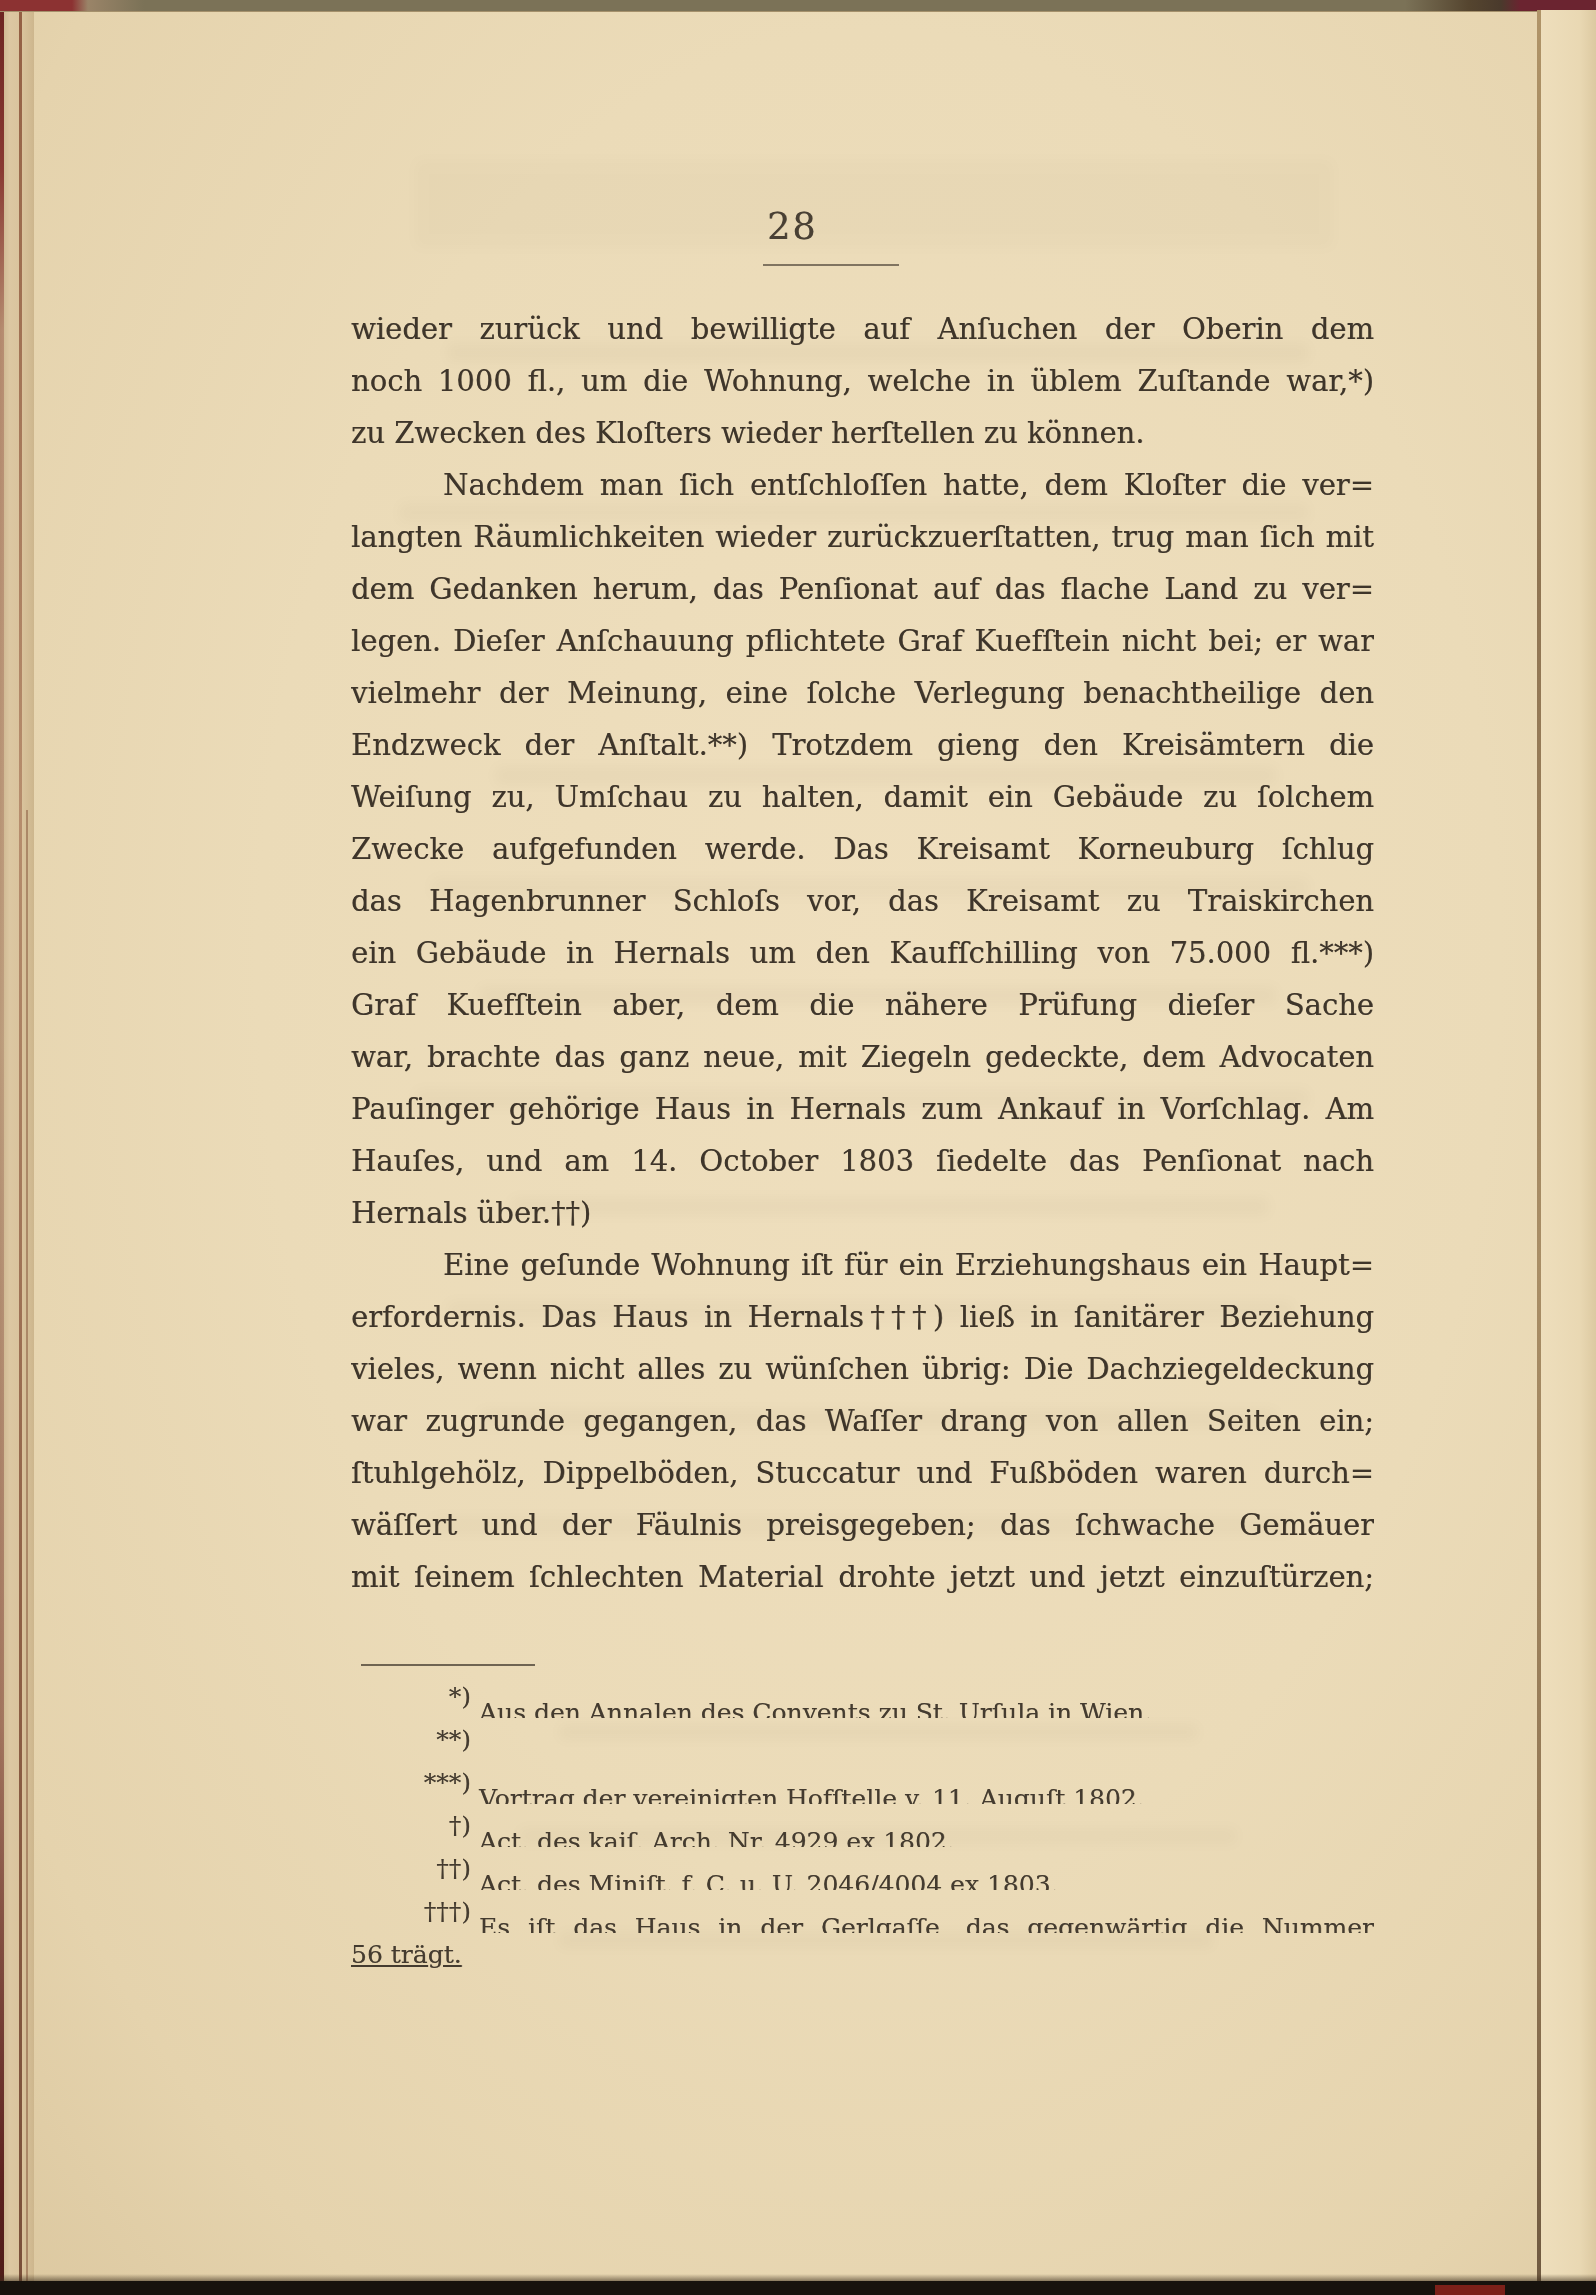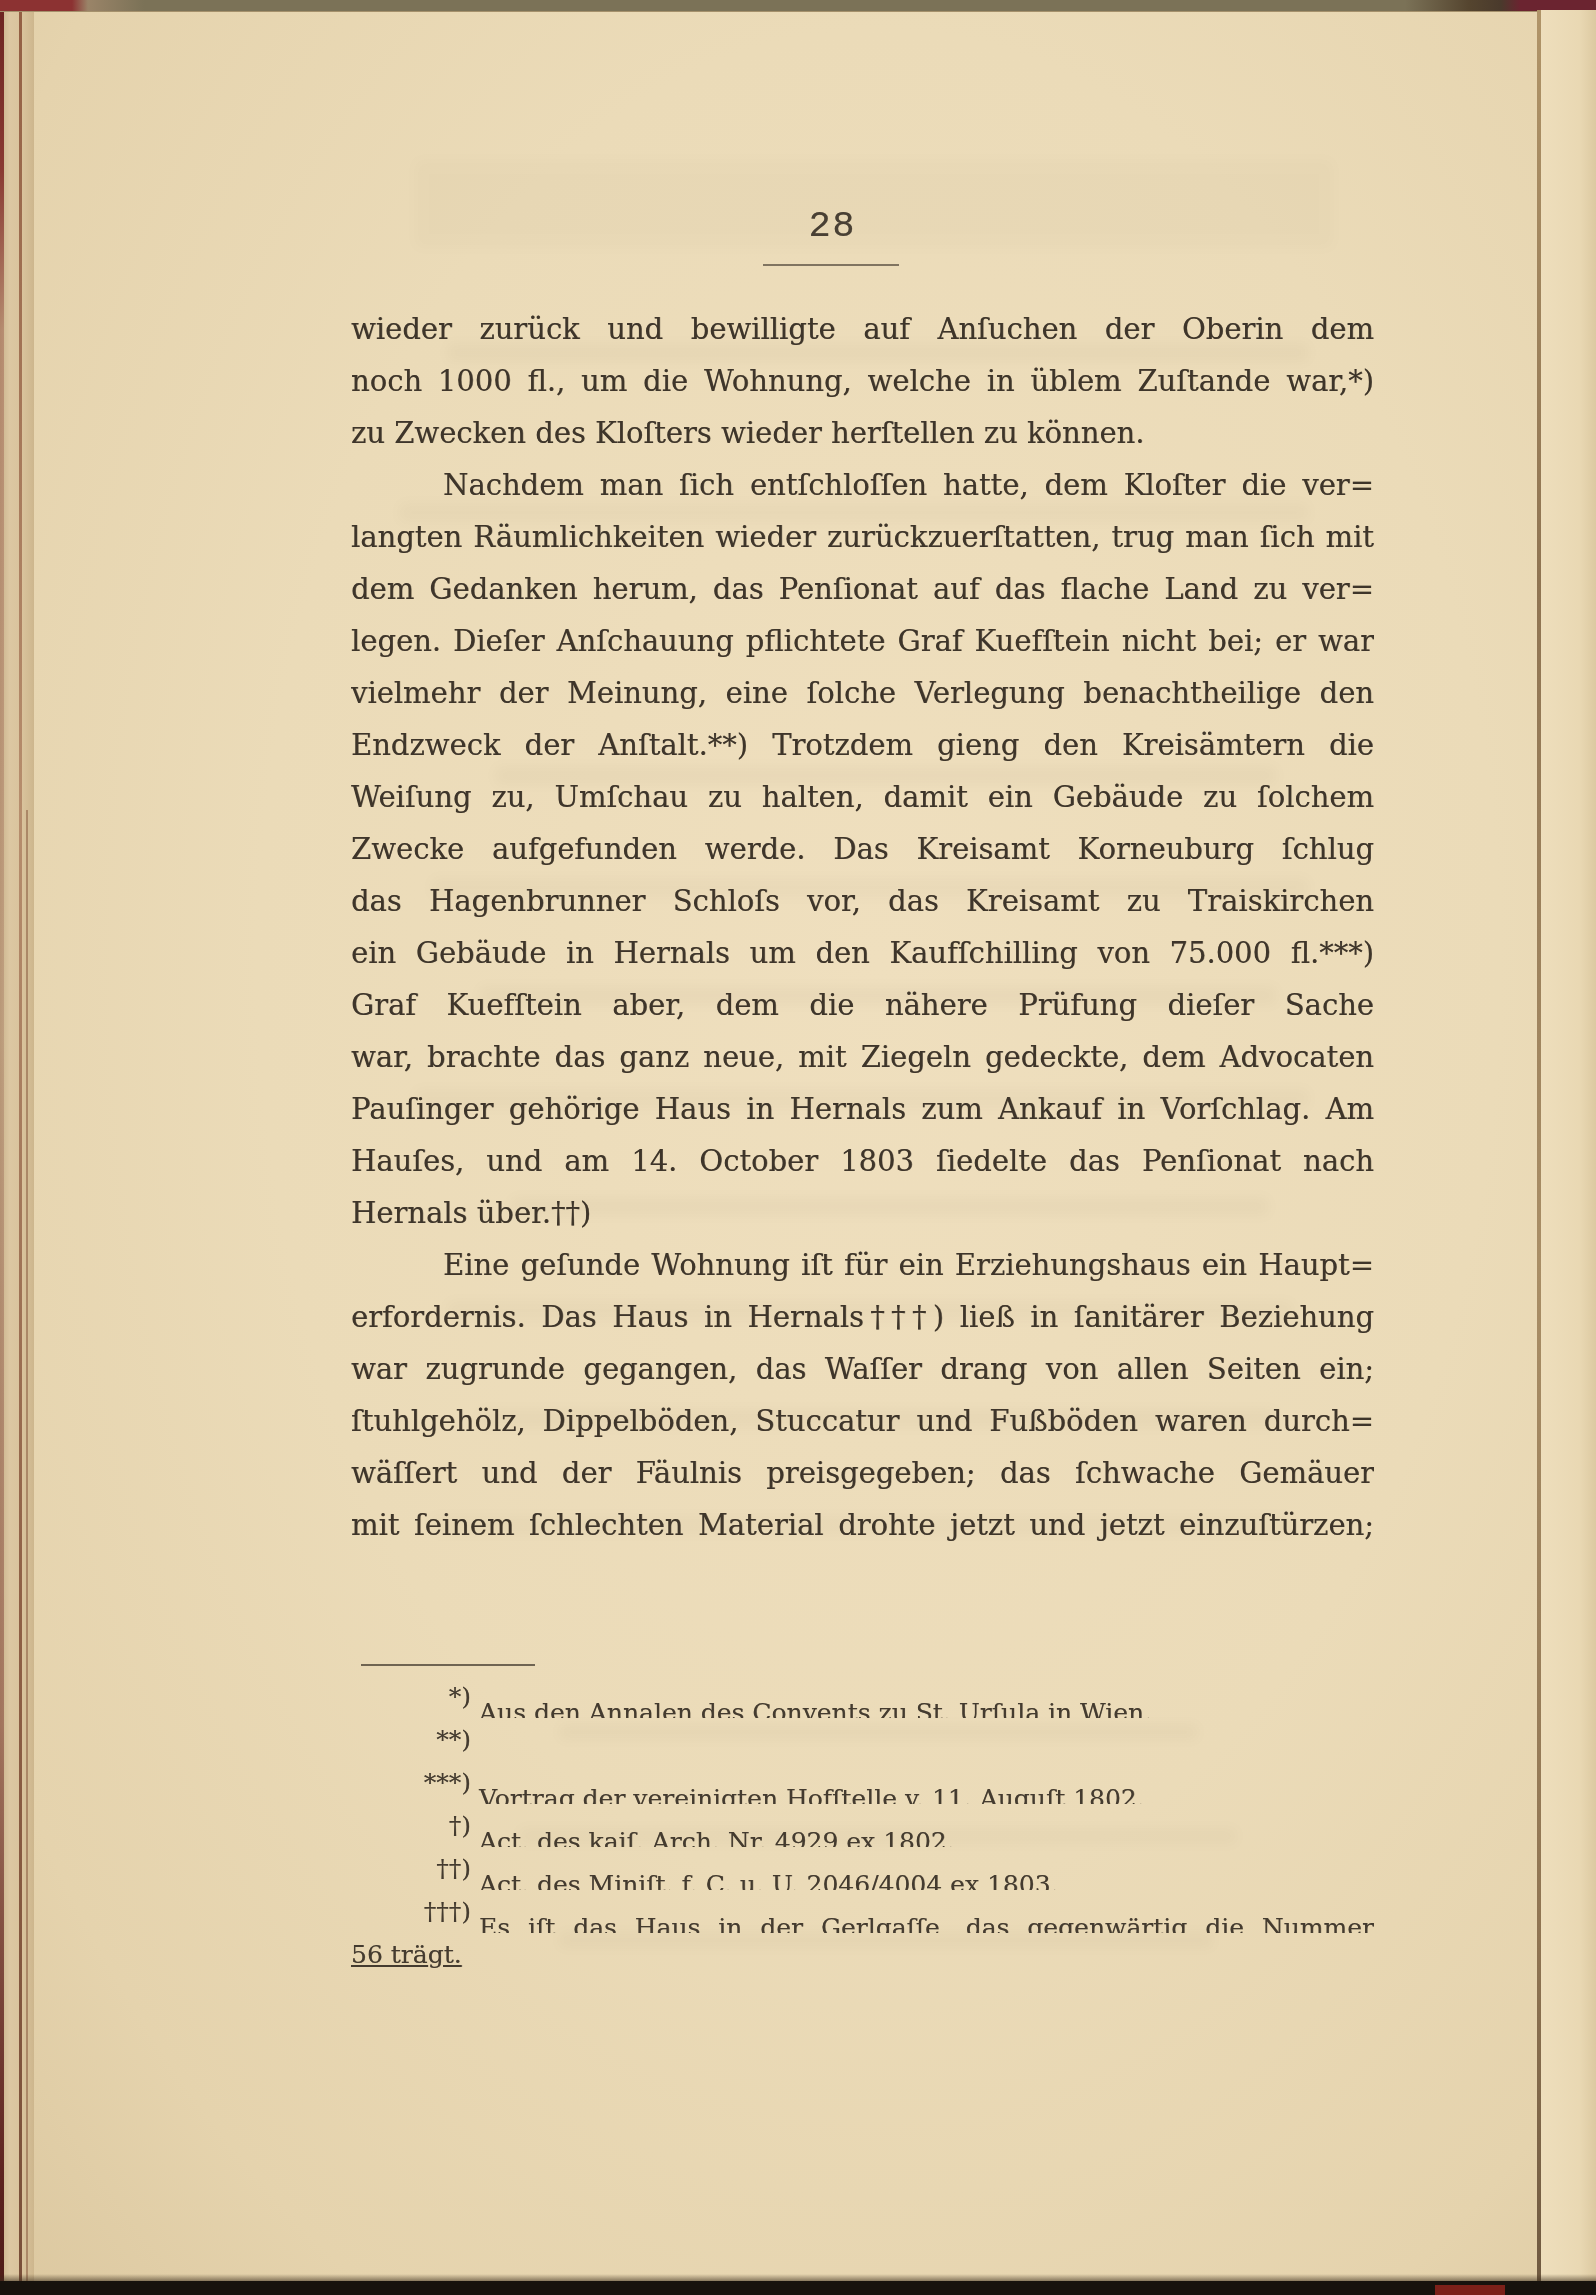--- a/index.html
+++ b/index.html
@@ -51,23 +51,23 @@
     background:linear-gradient(180deg,rgba(92,72,44,0) 0%,rgba(58,44,26,.55) 100%);
   }
   .bottom-strip{
     position:absolute;left:0;bottom:0;width:1596px;height:14.4px;background:#17120d;
   }
   .bottom-red{
     position:absolute;left:1435px;bottom:0;width:70px;height:10.4px;background:#7c2019;
   }
   
   .pagenum{
-    position:absolute;left:728px;top:208px;width:128px;
-    text-align:right;font-size:37px;line-height:1;color:#494034;
-    letter-spacing:1.6px;text-shadow:0.4px 0 0 rgba(73,64,52,.5);font-family:Liberation Mono, monospace;
+    position:absolute;left:767px;top:208px;width:128px;
+    text-align:left;font-size:37px;line-height:1;color:#494034;
+    letter-spacing:1.6px;text-shadow:0.4px 0 0 rgba(73,64,52,.5);
   }
   .pagenum-rule{
     position:absolute;left:763px;top:264px;width:136px;height:2.4px;
     background:rgba(92,82,67,.75);
   }
   .textblock{
     position:absolute;left:351px;top:303px;width:1023px;
     font-size:29px;line-height:52px;color:#3e352a;
     text-shadow:0.4px 0 0 rgba(62,53,42,.55);
   }
@@ -130,20 +130,21 @@
     <div class="line">Zwecke aufgefunden werde. Das Kreisamt Korneuburg ſchlug</div>
     <div class="line">das Hagenbrunner Schloſs vor, das Kreisamt zu Traiskirchen</div>
     <div class="line">ein Gebäude in Hernals um den Kaufſchilling von 75.000 fl.***)</div>
     <div class="line">Graf Kuefſtein aber, dem die nähere Prüfung dieſer Sache übertragen</div>
     <div class="line">war, brachte das ganz neue, mit Ziegeln gedeckte, dem Advocaten</div>
     <div class="line">Pauſinger gehörige Haus in Hernals zum Ankauf in Vorſchlag. Am</div>
     <div class="line">Hauſes, und am 14. October 1803 ſiedelte das Penſionat nach</div>
     <div class="line end">Hernals über.††)</div>
     <div class="line ind">Eine geſunde Wohnung iſt für ein Erziehungshaus ein Haupt=</div>
     <div class="line">erfordernis. Das Haus in Hernals†††) ließ in ſanitärer Beziehung</div>
+    <div class="line">vieles, wenn nicht alles zu wünſchen übrig: Die Dachziegeldeckung</div>
     <div class="line">war zugrunde gegangen, das Waſſer drang von allen Seiten ein; Dach=</div>
     <div class="line">ſtuhlgehölz, Dippelböden, Stuccatur und Fußböden waren durch=</div>
     <div class="line">wäſſert und der Fäulnis preisgegeben; das ſchwache Gemäuer</div>
     <div class="line">mit ſeinem ſchlechten Material drohte jetzt und jetzt einzuſtürzen;</div>
   </div>
 
   <div class="fn-rule"></div>
 
   <div class="footnotes">
     <div class="fn">

